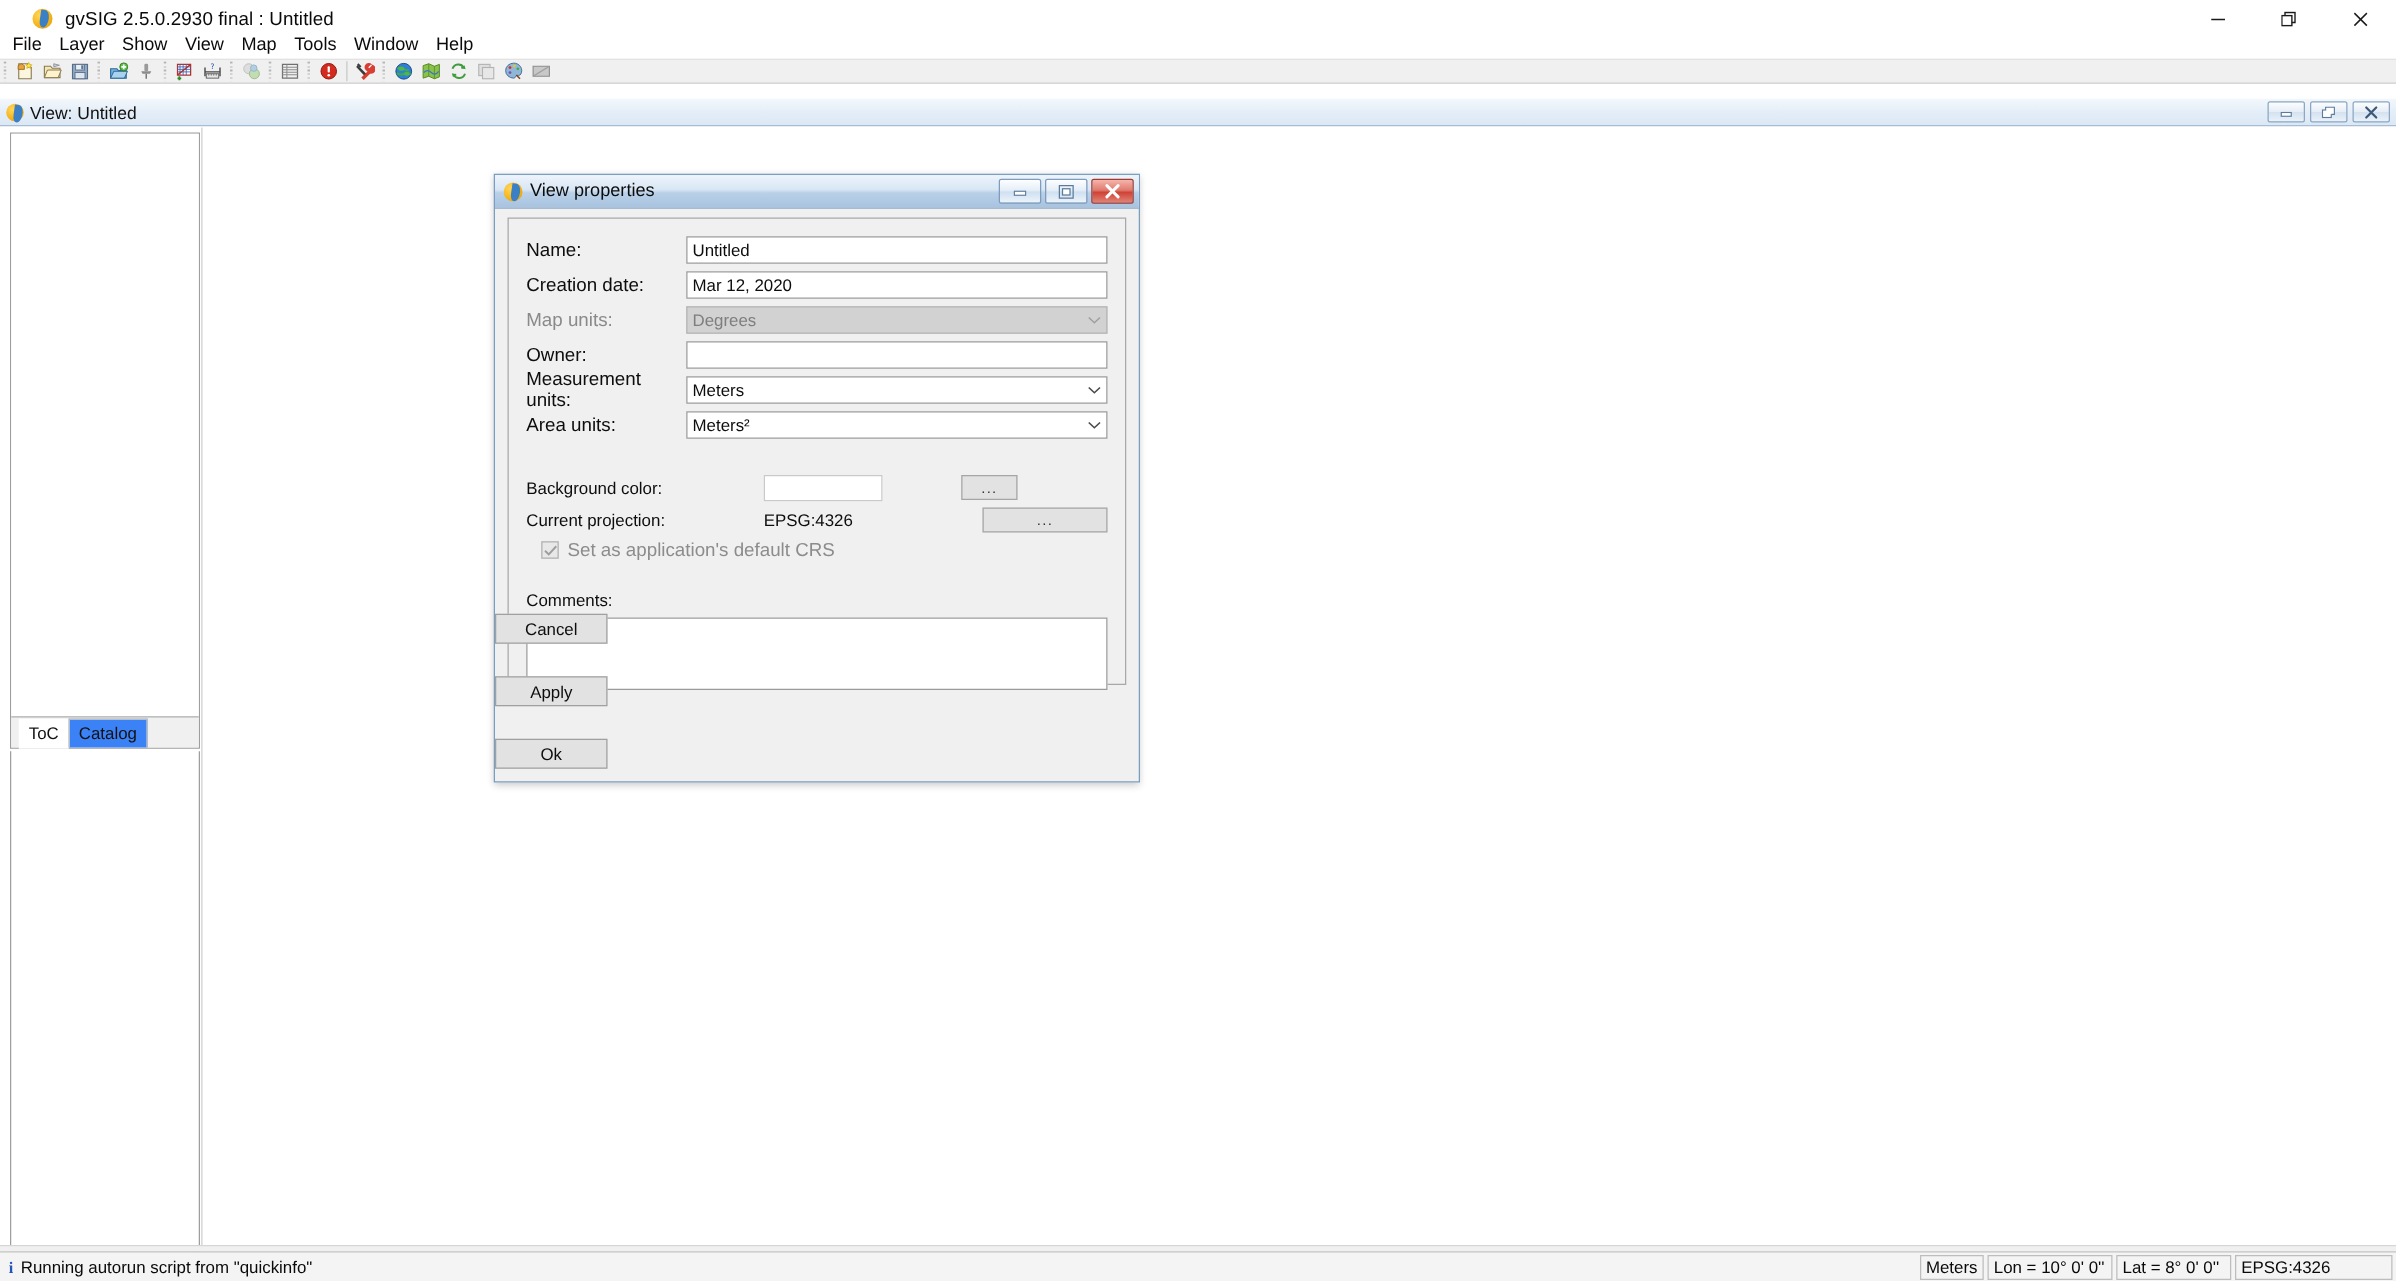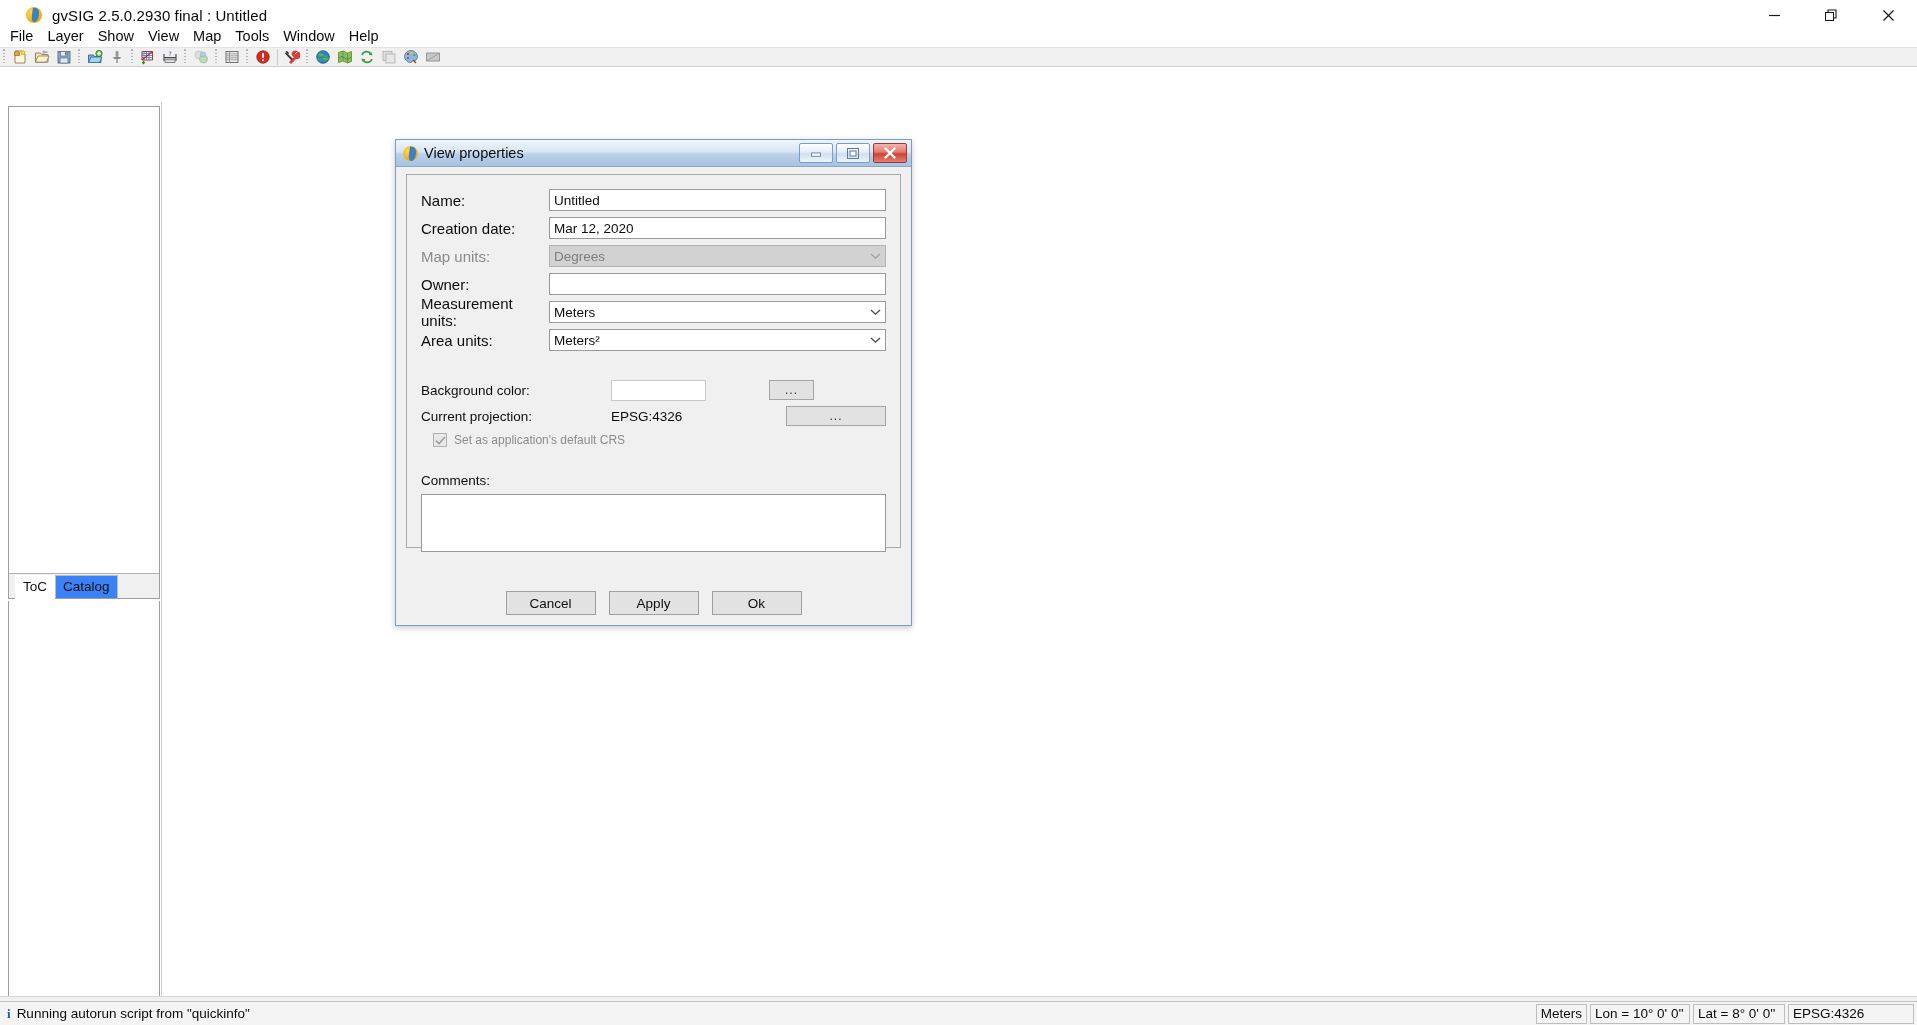--- a/index.html
+++ b/index.html
@@ -277,31 +277,31 @@
   }
   .dots-btn.small { width: 45px; }
   .dots-btn.wide { width: 100px; }
   .proj-value { font-size: 13.5px; color: #0d0d0d; }
 
   .chk-row { display: flex; align-items: center; height: 22px; padding-left: 12px; }
   .chkbox {
     width: 14px; height: 14px; background: #e8e8e8; border: 1px solid #b0b0b0;
     display: flex; align-items: center; justify-content: center; margin-right: 7px;
   }
-  .chk-label { font-size: 12px; color: #8c8c8c; }
+  .chk-label { font-size: 15px; color: #8c8c8c; }
 
   .comments-label { font-size: 13.5px; color: #0d0d0d; margin-top: 22px; }
   .comments-box {
     margin-top: 6px; height: 58px;
     background: #ffffff; border: 1px solid #9a9a9a;
   }
 
   .btn-row {
     position: absolute; left: 0; right: 0; bottom: 10px;
-    display: flex; justify-content: center; gap: 13px;
+    display: flex; justify-content: center; gap: 26px; flex-direction: column;
   }
   .dbtn {
     width: 90px; height: 24px;
     background: #e2e2e2; border: 1px solid #a0a0a0;
     font-size: 13.5px; color: #0d0d0d;
     display: flex; align-items: center; justify-content: center;
   }
 </style>
 </head>
 <body>
@@ -487,20 +487,44 @@
   <div class="tb-btn">
     <svg width="16" height="16" viewBox="0 0 16 16">
       <path d="M1.5 4 h13 v8 h-13z" fill="#c8c8c8" stroke="#8c8c8c" stroke-width="0.9"></path>
       <path d="M1.5 12 L14.5 4" stroke="#9e9e9e" stroke-width="1"></path>
     </svg>
   </div>
 </div>
 
 <div class="view-window">
 
+  <div class="view-titlebar">
+    <span class="view-title-icon">
+      <span class="gv-logo"></span>
+    </span>
+    <span class="view-title-text">View: Untitled</span>
+    <div class="view-ctrls">
+      <div class="view-ctrl">
+        <svg width="14" height="10" viewBox="0 0 14 10">
+            <rect x="3" y="5" width="8" height="3" fill="#ffffff" stroke="#5c7b9c" stroke-width="0.9"></rect>
+          </svg>
+      </div>
+      <div class="view-ctrl">
+        <svg width="14" height="12" viewBox="0 0 14 12">
+          <rect x="2" y="4" width="7" height="6" fill="#ffffff" stroke="#5c7b9c" stroke-width="0.9"></rect>
+          <polyline points="4.5,4 4.5,1.8 11.5,1.8 11.5,7.5 9,7.5" fill="#ffffff" stroke="#5c7b9c" stroke-width="0.9"></polyline>
+        </svg>
+      </div>
+      <div class="view-ctrl">
+        <svg width="12" height="12" viewBox="0 0 12 12">
+          <path d="M2 2 L10 10 M10 2 L2 10" stroke="#3d5a78" stroke-width="1.8" stroke-linecap="round"></path>
+        </svg>
+      </div>
+    </div>
+  </div>
 
   <div class="left-panel">
     <div class="left-panel-body"></div>
     <div class="panel-tabs">
       <div class="panel-tab">ToC</div>
       <div class="panel-tab inactive">Catalog</div>
     </div>
   </div>
 
   <div class="left-panel-lower"></div>

